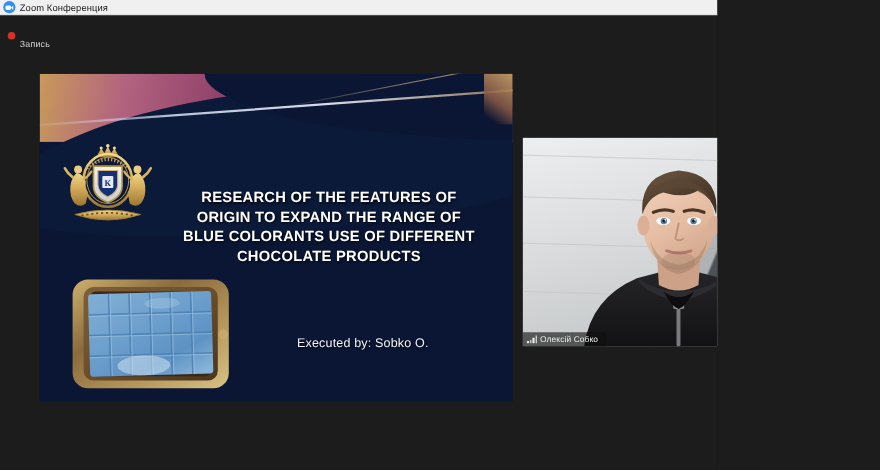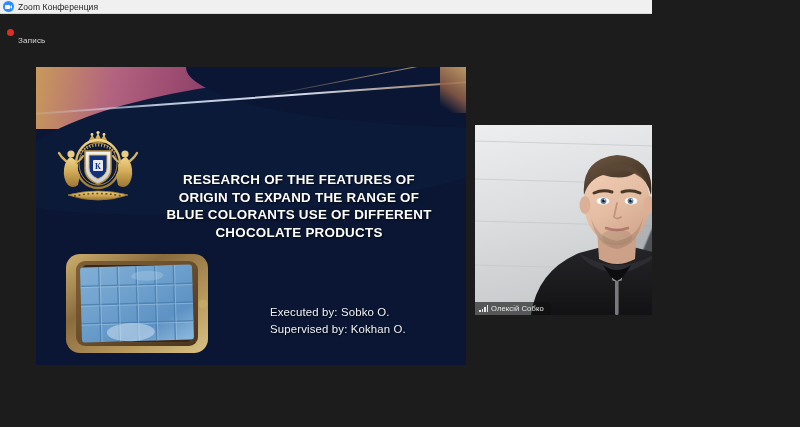--- a/index.html
+++ b/index.html
@@ -424,21 +424,20 @@
 
           <ellipse cx="70" cy="82" rx="24" ry="9" fill="#cfe2f1" opacity=".55"></ellipse>
           <ellipse cx="88" cy="26" rx="16" ry="5" fill="#bcd6ec" opacity=".3"></ellipse>
         </g>
 
         <circle cx="143" cy="54" r="4.5" fill="#c8ab68" opacity=".8"></circle>
       </svg>
 
       <div class="credits">
         <div>Executed by: Sobko O.</div>
-        <div>Supervised by: Kokhan O.</div>
       </div>
     </div>
 
     <div class="video-tile">
       <svg class="video-inner" viewBox="0 0 285 190" preserveAspectRatio="none">
         <defs>
           <linearGradient id="wall" x1="0" y1="0" x2="0.35" y2="1">
             <stop offset="0%" stop-color="#eceeef"></stop>
             <stop offset="45%" stop-color="#dcdedf"></stop>
             <stop offset="100%" stop-color="#c5c8ca"></stop>

